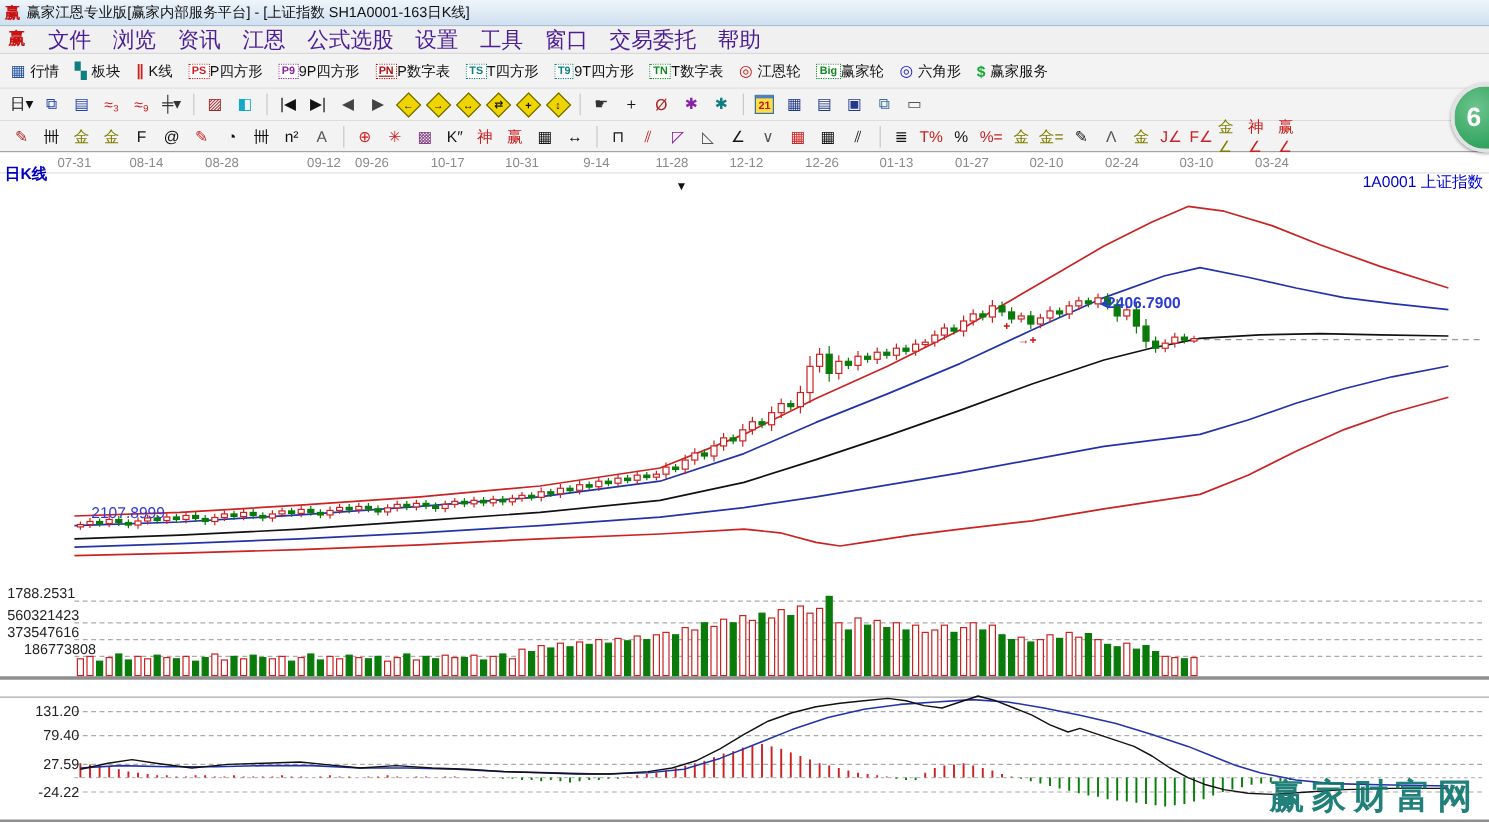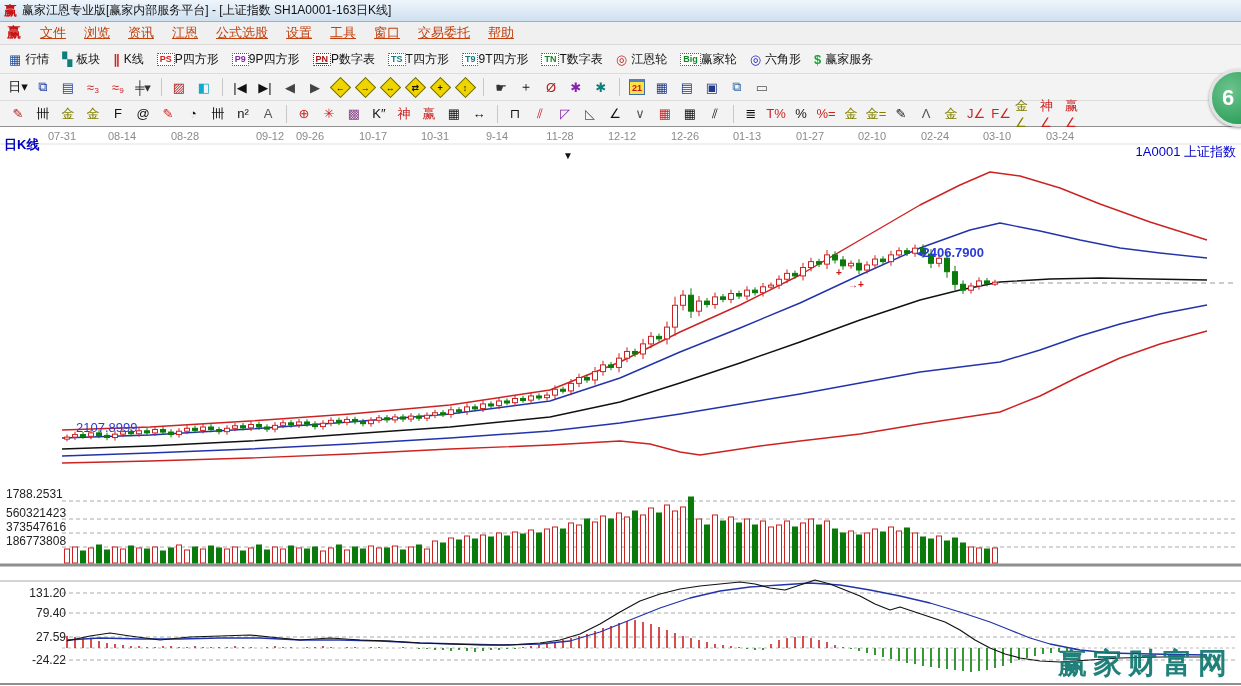--- a/index.html
+++ b/index.html
@@ -8,21 +8,21 @@
        -webkit-font-smoothing:antialiased;}
   
   #titlebar{position:absolute;left:0;top:0;width:1241px;height:22px;
     background:linear-gradient(#eef5fc,#cfe0ef);border-bottom:1px solid #9ab0c8;
     display:flex;align-items:center;padding-left:4px;box-sizing:border-box;}
   #titlebar .applogo{color:#c81414;font-weight:bold;font-size:13px;margin-right:5px;}
   #titlebar .title{font-size:12px;color:#111;}
   #menubar{position:absolute;left:0;top:22px;width:1241px;height:23px;background:#f0f0f0;
     border-bottom:1px solid #d8d8d8;display:flex;align-items:center;padding-left:5px;box-sizing:border-box;}
   #menubar .applogo{color:#c81414;font-weight:bold;font-size:14px;margin:0 10px 0 2px;}
-  #menubar .mitem{font-size:13px;color:#c2410c;padding:2px 9px;cursor:default;text-decoration:underline;}
+  #menubar .mitem{font-size:18px;color:#4c1d95;padding:2px 9px;cursor:default;}
   
   .tbar{position:absolute;left:0;width:1241px;background:#f3f3f3;display:flex;align-items:center;
     box-sizing:border-box;padding-left:6px;}
   #tb1{top:45px;height:29px;border-bottom:1px solid #dcdcdc;}
   #tb2{top:74px;height:27px;border-bottom:1px solid #dcdcdc;}
   #tb3{top:101px;height:26px;border-bottom:1px solid #8f8f8f;}
   .tb1item{display:flex;align-items:center;margin-right:7px;padding:2px 3px;cursor:default;}
   .tb1item .ig{font-size:13px;margin-right:4px;font-weight:bold;}
   .tb1item .lb{font-size:12px;color:#111;}
   .badge{display:inline-block;font-size:9px;font-weight:bold;line-height:11px;padding:0 2px;
@@ -768,21 +768,21 @@
 
   <div class="ov" id="priceMark">◂2406.7900</div>
   <div class="ov" id="startPrice">2107.8999</div>
   <div class="redmk" style="left:836px;top:140px">+</div>
   <div class="redmk" style="left:848px;top:152px">→+</div>
 
   <div id="volAxis">
       <span class="ov" style="left: 6px; top: 360px; font-size: 12px; color: rgb(34, 34, 34);">1788.2531</span>
       <span class="ov" style="left: 6px; top: 379px; font-size: 12px; color: rgb(34, 34, 34);">560321423</span>
       <span class="ov" style="left: 6px; top: 393px; font-size: 12px; color: rgb(34, 34, 34);">373547616</span>
-      <span class="ov" style="left: 6px; top: 407px; font-size: 12px; color: rgb(34, 34, 34);">186773808</span>
+      <span class="ov" style="left: 20px; top: 407px; font-size: 12px; color: rgb(34, 34, 34);">186773808</span>
     </div>
 
   <div id="macdAxis">
       <span class="ov" style="left: 14px; width: 52px; text-align: right; top: 459px; font-size: 12px; color: rgb(34, 34, 34);">131.20</span>
       <span class="ov" style="left: 14px; width: 52px; text-align: right; top: 479px; font-size: 12px; color: rgb(34, 34, 34);">79.40</span>
       <span class="ov" style="left: 14px; width: 52px; text-align: right; top: 503px; font-size: 12px; color: rgb(34, 34, 34);">27.59</span>
       <span class="ov" style="left: 14px; width: 52px; text-align: right; top: 526px; font-size: 12px; color: rgb(34, 34, 34);">-24.22</span>
     </div>
 
   <div class="ov" id="watermark">赢家财富网</div>

